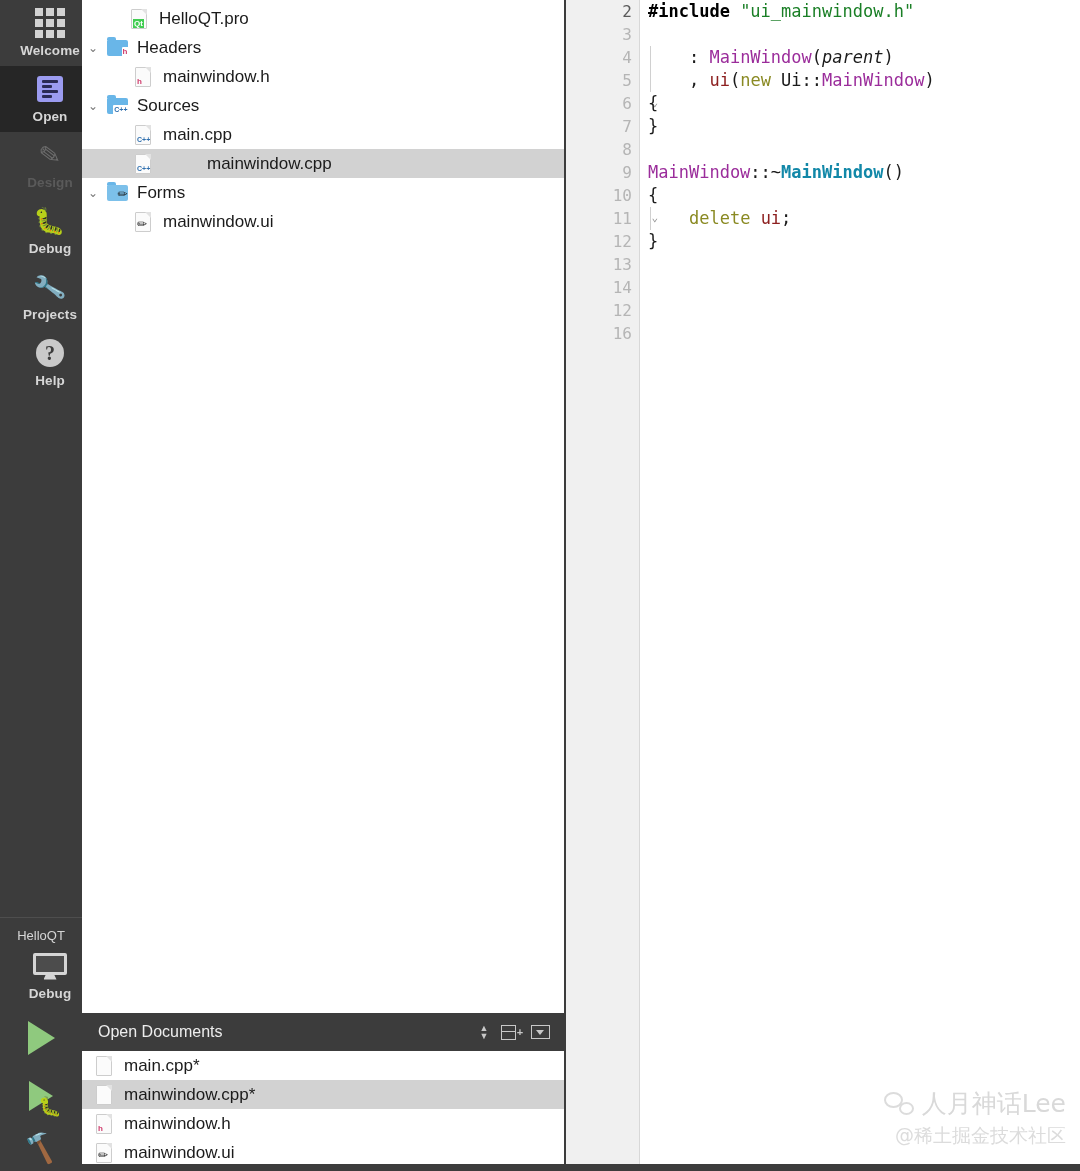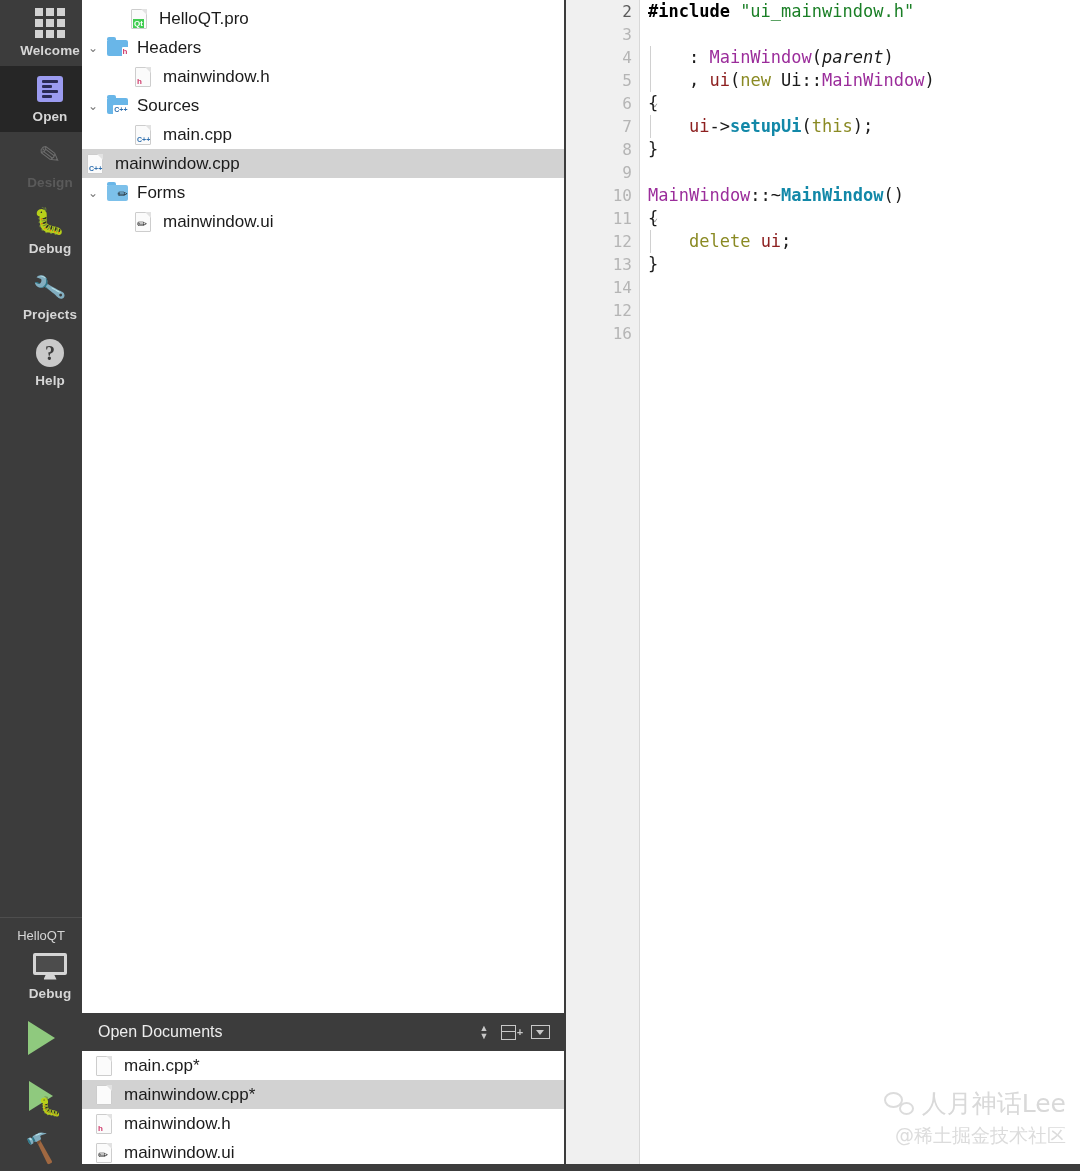--- a/index.html
+++ b/index.html
@@ -397,21 +397,21 @@
 
       <div class="trow" style="padding-left:48px;">
         <span class="ficon">
           <span class="page">
               <span class="tag cpp" style="font-size:7px;">C++</span>
             </span>
         </span>
         <span class="tlabel">main.cpp</span>
       </div>
 
-      <div class="trow selected" style="">
+      <div class="trow selected" style="padding-left:48px;gap:44px;">
         <span class="ficon">
           <span class="page">
               <span class="tag cpp" style="font-size:7px;">C++</span>
             </span>
         </span>
         <span class="tlabel">mainwindow.cpp</span>
       </div>
 
       <div class="trow">
         <span class="chev">⌄</span>
@@ -501,21 +501,20 @@
         <div class="gline">14</div>
         <div class="gline">12</div>
         <div class="gline">16</div>
       </div>
     <div id="codearea">
         <div class="cline"><span class="tk-pre">#include </span><span class="tk-str">"ui_mainwindow.h"</span></div>
         <div class="cline">&nbsp;</div>
         <div class="cline"><span class="ind" style="left: 2px;"></span><span class="tk-plain">    : </span><span class="tk-type">MainWindow</span><span class="tk-plain">(</span><span class="tk-param">parent</span><span class="tk-plain">)</span></div>
         <div class="cline"><span class="ind" style="left: 2px;"></span><span class="tk-plain">    , </span><span class="tk-var">ui</span><span class="tk-plain">(</span><span class="tk-kw">new</span><span class="tk-plain"> Ui::</span><span class="tk-type">MainWindow</span><span class="tk-plain">)</span></div>
         <div class="cline"><span class="tk-plain">{</span></div>
-        <div class="cline"><span class="ind" style="left: 2px;"></span><span class="tk-plain">    </span><span class="tk-var">ui</span><span class="tk-plain">-&gt;</span><span class="tk-fn">setupUi</span><span class="tk-plain">(</span><span class="tk-kw">this</span><span class="tk-plain">);</span></div>
         <div class="cline"><span class="tk-plain">}</span></div>
         <div class="cline">&nbsp;</div>
         <div class="cline"><span class="tk-type">MainWindow</span><span class="tk-plain">::~</span><span class="tk-fn">MainWindow</span><span class="tk-plain">()</span></div>
         <div class="cline"><span class="tk-plain">{</span></div>
         <div class="cline"><span class="ind" style="left: 2px;"></span><span class="tk-plain">    </span><span class="tk-kw">delete</span><span class="tk-plain"> </span><span class="tk-var">ui</span><span class="tk-plain">;</span></div>
         <div class="cline"><span class="tk-plain">}</span></div>
         <div class="cline">&nbsp;</div>
         <div class="cline">&nbsp;</div>
       </div>
 

